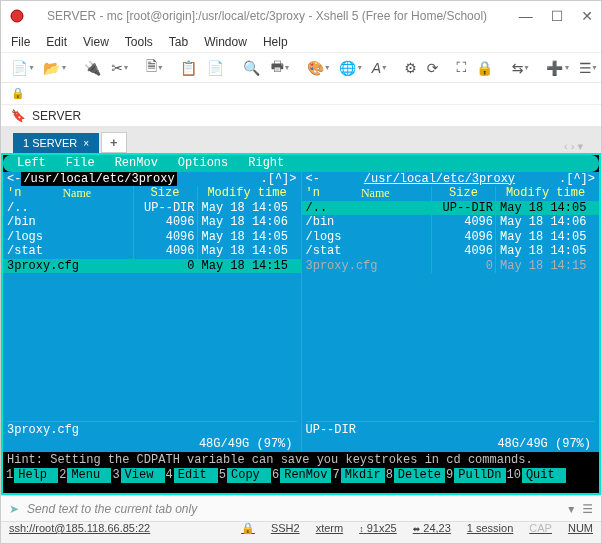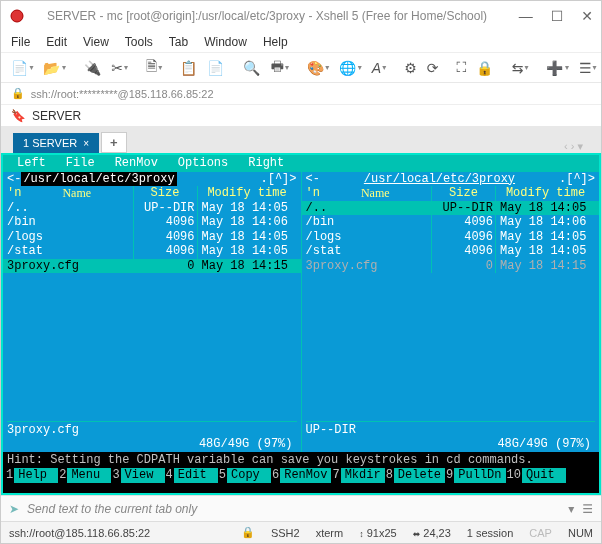--- a/index.html
+++ b/index.html
@@ -19,21 +19,21 @@
   .addrbar .lock { margin-right: 6px; }
   .tabbar { height: 22px; background: #fff; display: flex; align-items: center; padding: 0 10px; color: #333; border-bottom: 1px solid #e8e8e8; }
   .tabbar .book { margin-right: 6px; color: #666; }
   .sessiontabs { height: 26px; background: #e8e8e8; display: flex; align-items: flex-end; padding: 0 12px; }
   .stab { background: #0a6aa1; color: #fff; padding: 4px 10px; font-size: 11px; display: flex; align-items: center; gap: 6px; }
   .stab .x { font-size: 10px; }
   .addtab { background: #fff; color: #666; padding: 2px 8px; margin-left: 2px; border: 1px solid #ccc; font-size: 13px; font-weight: bold; }
   .sessiontabs .spacer { flex: 1; }
   .sessiontabs .arrows { color: #bbb; font-size: 11px; padding: 0 6px; }
   .term { flex: 1; background: #000; font-family: "Consolas", "Courier New", monospace; font-size: 12px; line-height: 14.5px; position: relative; overflow: hidden; border: 2px solid #00e6cc; border-top: 2px solid #00e6cc; }
-  .mc-menu { background: #00c2b2; color: #000; padding: 1px 4px; display: flex; }
+  .mc-menu { background: #00c2b2; color: #000; padding: 1px 4px; display: flex; border-radius: 8px; }
   .mc-menu span { color: #fff; margin-right: 20px; }
   .panels { display: flex; background: #0a9ad6; height: 280px; }
   .panel { flex: 1; position: relative; border-right: 1px solid #00c2b2; }
   .panel:last-child { border-right: none; }
   .phead { background: #0a9ad6; color: #fff; display: flex; padding: 0 4px; }
   .phead .path { flex: 1; text-decoration: underline; }
   .phead .corner { color: #fff; }
   .path-active { background: #000; color: #fff; padding: 0 2px; display: inline-block; }
   .cols { display: flex; background: #0a9ad6; color: #ffff80; padding: 0 4px; font-weight: normal; }
   .col-n { width: 14px; }
@@ -54,21 +54,21 @@
   .promptline .cursor { background: #00c2b2; width: 8px; height: 13px; display: inline-block; margin-left: 2px; }
   .promptline .ind { margin-left: auto; background: #0a9ad6; color: #000; padding: 0 2px; }
   .fkeys { background: #000; display: flex; padding: 0 2px; }
   .fkey { display: flex; }
   .fkey .num { color: #c0c0c0; padding: 0 1px; }
   .fkey .lbl { background: #00c2b2; color: #000; padding: 0 4px; min-width: 44px; }
   .inputbar { height: 26px; background: #fafafa; display: flex; align-items: center; padding: 0 8px; border-top: 1px solid #e0e0e0; color: #888; }
   .inputbar .send { margin-right: 8px; color: #7bb; }
   .inputbar .txt { flex: 1; font-style: italic; }
   .inputbar .ctrls { display: flex; gap: 8px; color: #888; }
-  .statusbar { height: 22px; background: #f4f4f4; display: flex; align-items: center; padding: 0 8px; font-size: 11px; color: #444; border-top: 1px solid #ddd; gap: 16px; }
+  .statusbar { height: 22px; background: #f4f4f4; display: flex; align-items: flex-start; padding: 0 8px; font-size: 11px; color: #444; border-top: 1px solid #ddd; gap: 16px; text-decoration: underline; }
   .statusbar .sp { flex: 1; }
 </style>
 </head>
 <body>
 
 <div class="window">
 
   <div class="titlebar">
     <svg class="icon" viewBox="0 0 16 16">
         <circle cx="8" cy="8" r="6" fill="#d33" stroke="#a00"></circle>
@@ -122,21 +122,20 @@
     <span class="tb-btn">⇆<span class="drop">▾</span></span>
     <span class="tb-sep"></span>
     <span class="tb-btn">➕<span class="drop">▾</span></span>
     <span class="tb-btn">☰<span class="drop">▾</span></span>
     <span class="tb-sep"></span>
 
   </div>
 
   <div class="addrbar">
     <span class="lock">🔒</span>
-    <span>ssh://root:*********@185.118.66.85:22</span>
   </div>
 
   <div class="tabbar">
     <span class="book">🔖</span>
     <span>SERVER</span>
   </div>
 
   <div class="sessiontabs">
     <div class="stab">
       <span>1 SERVER</span>

